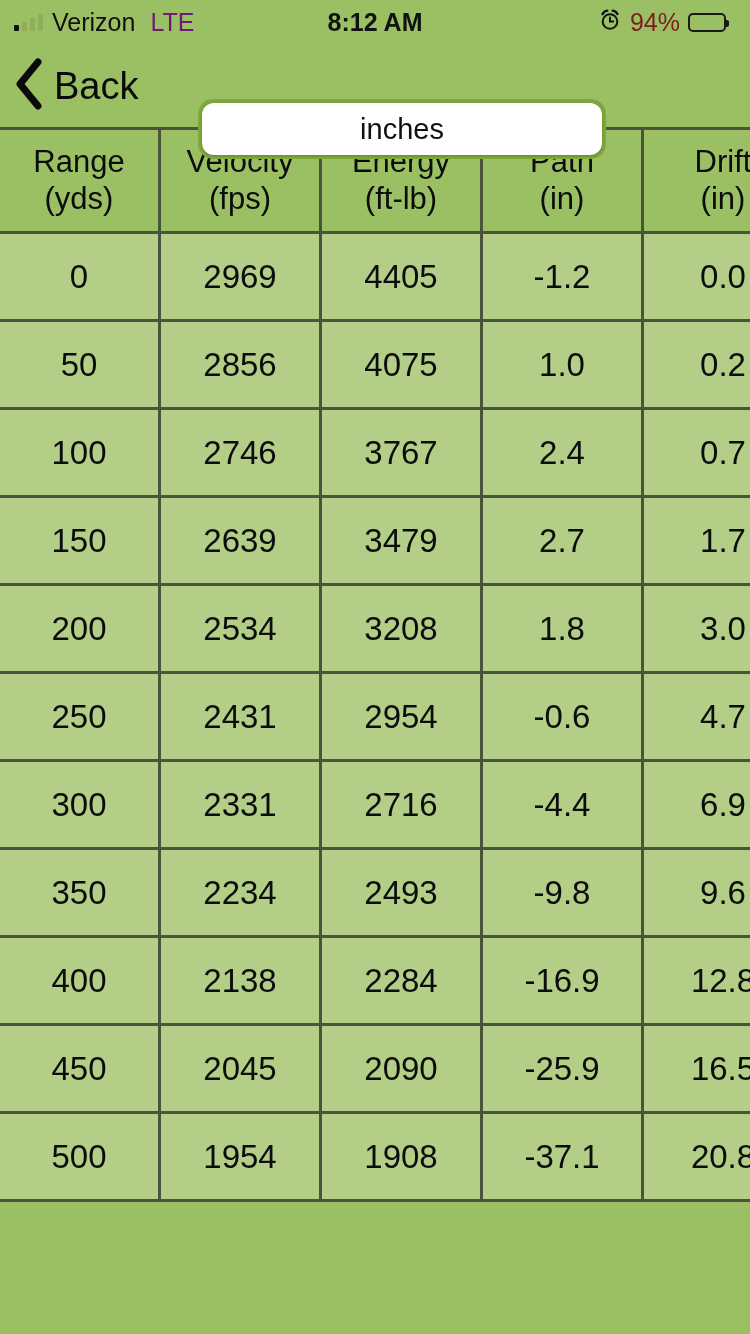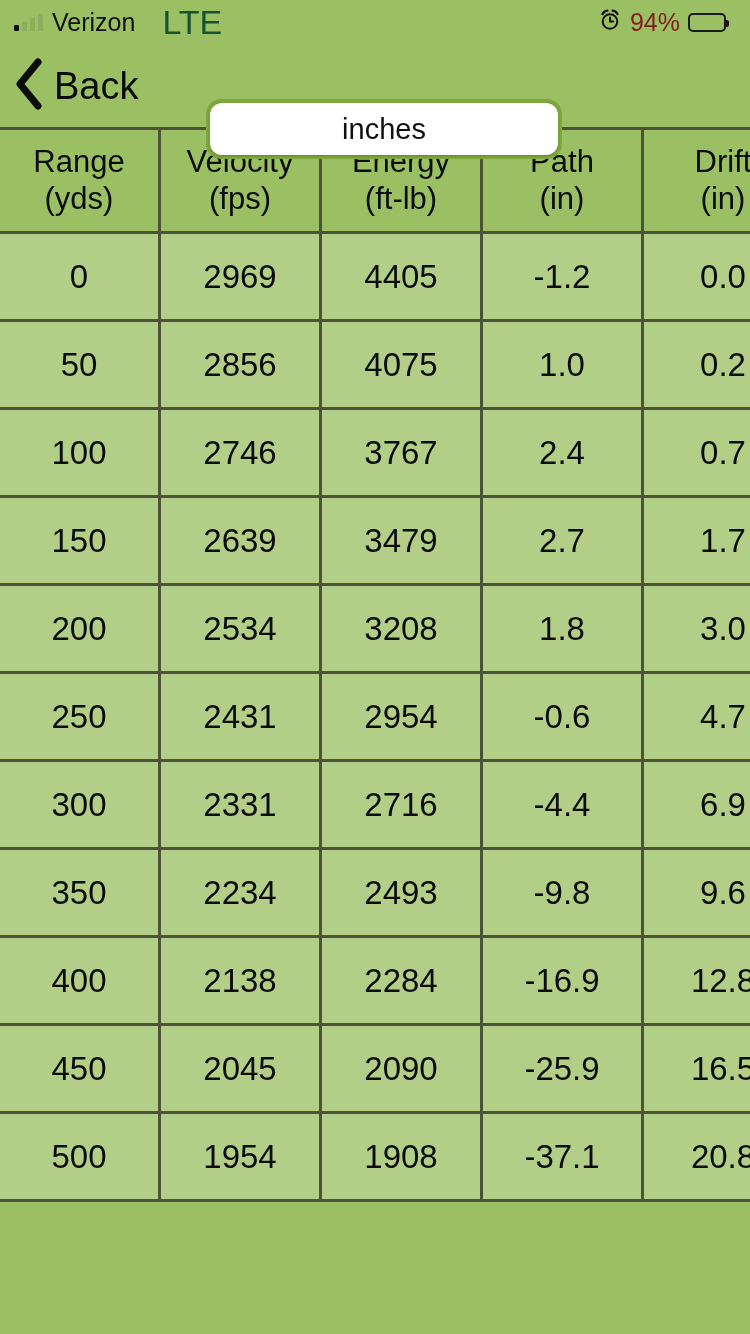--- a/index.html
+++ b/index.html
@@ -46,23 +46,23 @@
   .signal i:nth-child(2) { height: 9px; }
   .signal i:nth-child(3) { height: 13px; }
   .signal i:nth-child(4) { height: 17px; }
 
   .carrier {
     font-size: 25px;
     color: #111;
     letter-spacing: 0px;
   }
   .network {
-    font-size: 34px;
-    color: #14532d;
-    margin-left: 18px;
+    font-size: 25px;
+    color: #701a75;
+    margin-left: 6px;
   }
   .status-time {
     position: absolute;
     left: 0; right: 0;
     text-align: center;
     font-size: 25px;
     font-weight: bold;
     color: #111;
     pointer-events: none;
   }
@@ -120,29 +120,28 @@
   .back-label {
     font-size: 38px;
     color: #0a0a0a;
     line-height: 1;
   }
 
   .segmented {
     position: absolute;
     left: 198px;
     top: 55px;
-    width: 356px;
+    width: 408px;
     height: 60px;
     background: #7FA83C;
     border-radius: 15px;
     display: flex;
     align-items: center;
     padding: 4px;
     box-sizing: border-box;
-    margin-left: 8px;
   }
   .seg {
     flex: 1;
     height: 100%;
     display: flex;
     align-items: center;
     justify-content: center;
     font-size: 29px;
     color: #111;
     cursor: pointer;
@@ -209,20 +208,21 @@
     <span class="signal">
       <i></i>
         <i></i>
         <i></i>
         <i></i>
     </span>
     <span class="carrier">Verizon</span>
     <span class="network">LTE</span>
   </div>
 
+  <div class="status-time">8:12 AM</div>
 
   <div class="status-right">
     <span class="alarm-icon">
       <svg width="24" height="24" viewBox="0 0 24 24">
         <circle cx="12" cy="13.5" r="7.3" fill="none" stroke="#101010" stroke-width="2"></circle>
         <path d="M12 9.6 V13.6 H15.2" fill="none" stroke="#101010" stroke-width="2" stroke-linecap="round"></path>
         <path d="M4.6 6.1 A6 6 0 0 1 9.3 2.6" fill="none" stroke="#101010" stroke-width="2.4" stroke-linecap="round"></path>
         <path d="M19.4 6.1 A6 6 0 0 0 14.7 2.6" fill="none" stroke="#101010" stroke-width="2.4" stroke-linecap="round"></path>
       </svg>
     </span>

